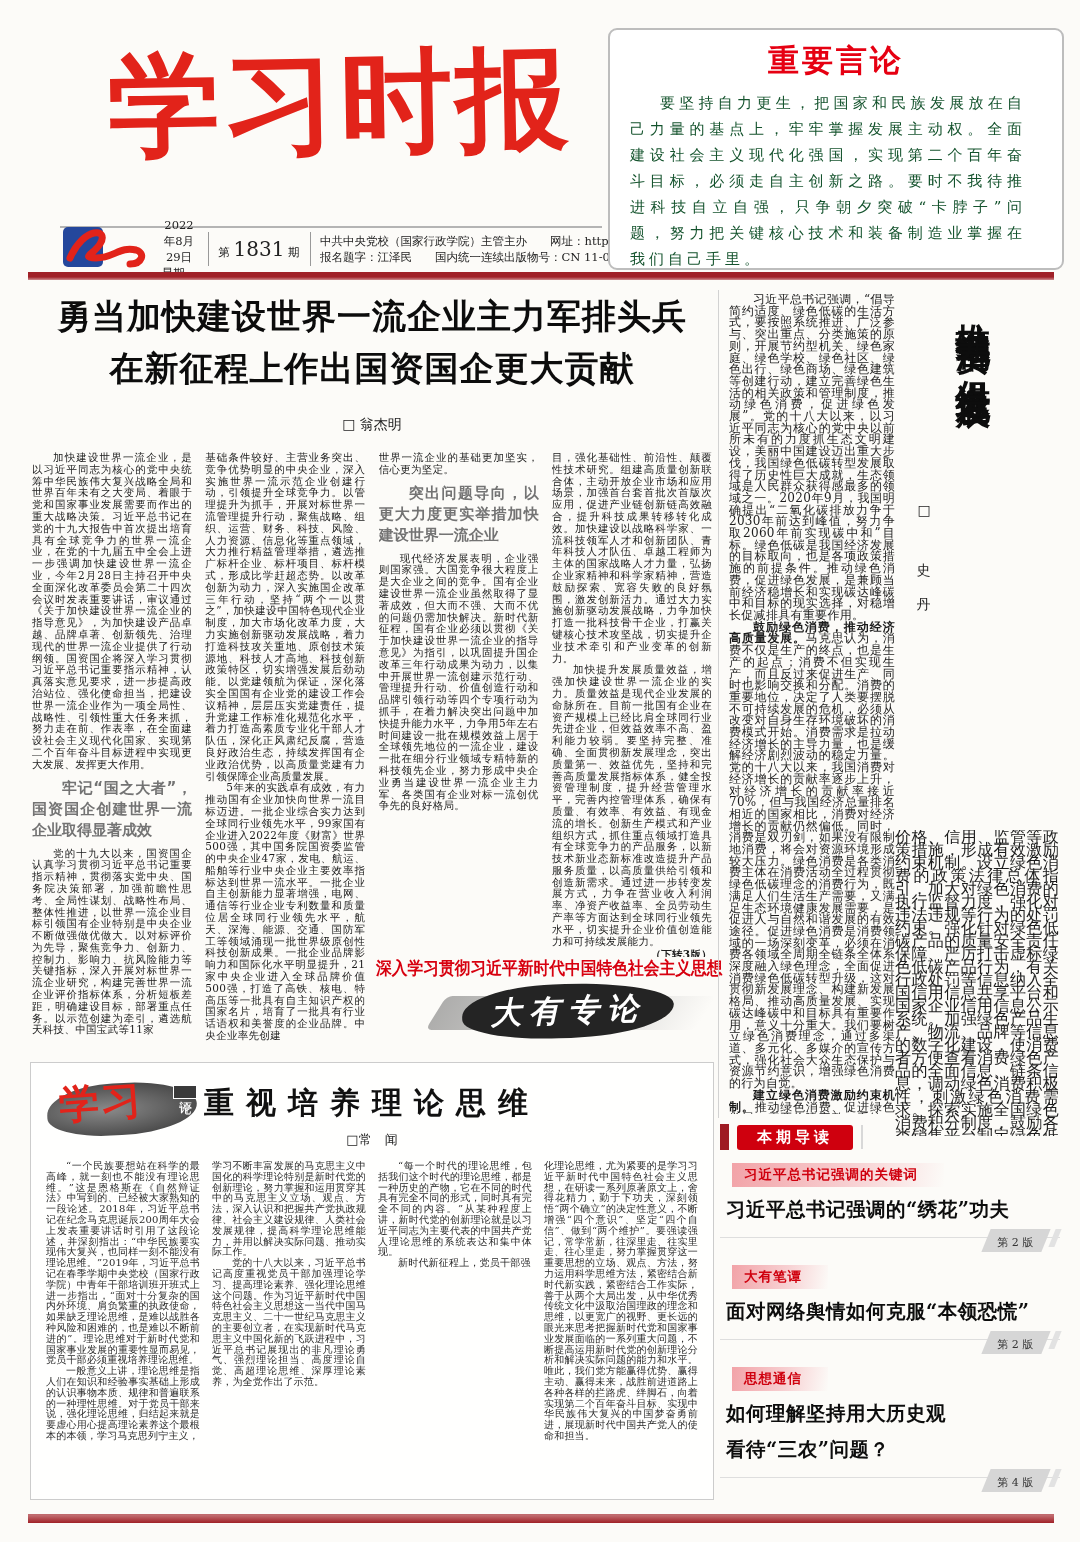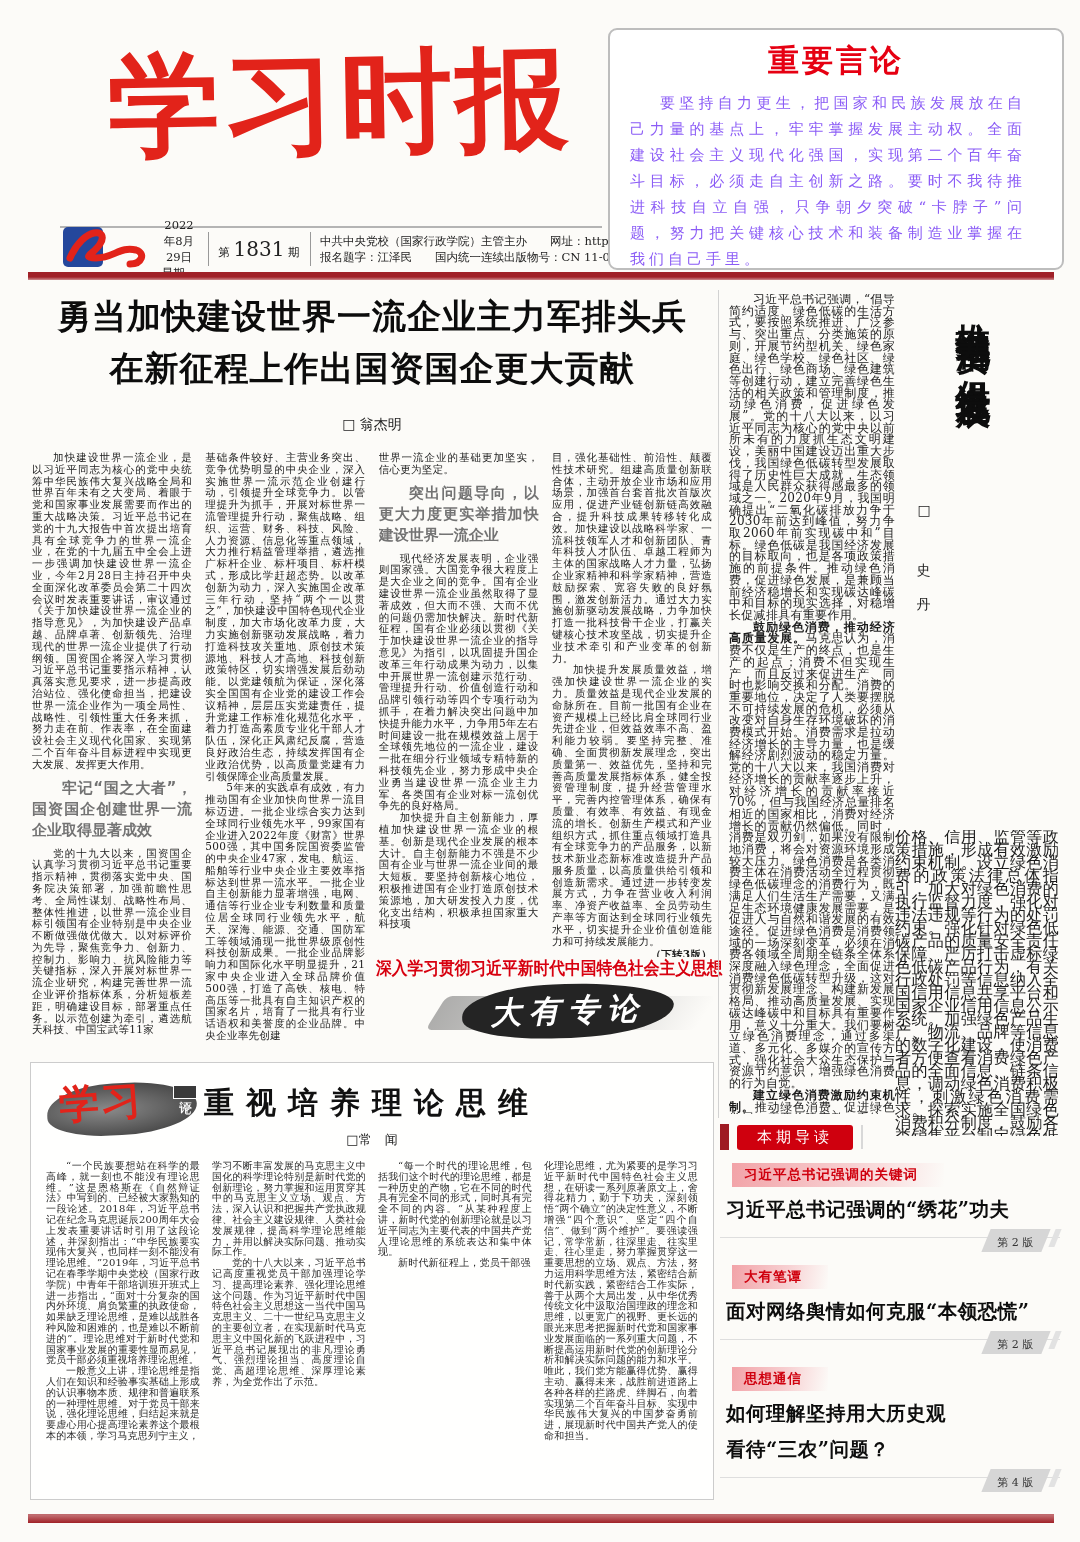--- a/index.html
+++ b/index.html
@@ -21,21 +21,21 @@
   .d-issue{width:92px;text-align:center;white-space:nowrap;}
   .d-issue b{font-size:20px;font-weight:normal;}
   .d-info{width:400px;line-height:16px;white-space:nowrap;font-size:11.5px;}
 
   
   .qbox{position:absolute;left:608px;top:28px;width:452px;height:238px;
         border:2px solid #bdbdbd;border-radius:9px;background:#fff;}
   .q-title{margin-top:10px;text-align:center;font-size:31px;font-weight:bold;color:#e60012;
            letter-spacing:3px;font-family:"DejaVu Sans","Liberation Sans",sans-serif;}
   .q-body{margin:8px 36px 0 20px;font-size:15px;line-height:26px;letter-spacing:4px;
-          text-align:justify;text-indent:2em;color:#8b5cf6;}
+          text-align:justify;text-indent:2em;color:#14532d;}
 
   
   .top-rule{position:absolute;left:28px;top:272px;width:1026px;height:8px;
             background:linear-gradient(#a02128 62%,#cf8d90);}
   .bottom-rule{position:absolute;left:28px;top:1514px;width:1026px;height:9px;
                background:linear-gradient(#c06a6e 18%,#a02128);}
 
   
   .head1{position:absolute;left:30px;top:294px;width:684px;text-align:center;
          font-family:"DejaVu Sans","Liberation Sans",sans-serif;font-weight:900;
@@ -100,21 +100,21 @@
                font-size:13px;color:#222;}
   .comm-cols{position:absolute;left:15px;top:98px;width:652px;height:326px;
              display:flex;justify-content:space-between;}
   .ccol{width:154px;overflow:hidden;text-align:justify;font-size:10px;line-height:10.8px;
         letter-spacing:0.2px;color:#2a2a2a;}
 
   
   .digest{position:absolute;left:720px;top:1124px;width:340px;height:380px;}
   .d-head{display:flex;align-items:center;gap:8px;}
   .d-accent{width:9px;height:26px;background:#9e1b23;}
-  .d-pill{background:#cf000e;color:#fff;font-weight:normal;font-size:15px;letter-spacing:4px;
+  .d-pill{background:#cf000e;color:#fff;font-weight:bold;font-size:15px;letter-spacing:4px;
           padding:3px 20px;border-radius:3px;font-family:"DejaVu Sans","Liberation Sans",sans-serif;}
   .d-hline{width:2px;height:24px;background:#d8d8d8;}
   .d-item{margin-top:13px;}
   .d-tag{display:inline-block;margin-left:12px;padding:3px 26px 3px 12px;
          background:linear-gradient(100deg,#f2a3a8,#f7cfd1 55%,rgba(247,207,209,0));
          color:#cf000e;font-size:13.5px;font-weight:bold;letter-spacing:1px;
          font-family:"DejaVu Sans","Liberation Sans",sans-serif;}
   .d-title{margin:9px 0 0 6px;font-size:19.5px;font-weight:bold;letter-spacing:0.5px;color:#0d0d0d;}
   .d-rule{position:relative;margin-top:14px;border-top:1px solid #dedede;height:14px;}
   .d-badge{position:absolute;right:14px;top:-9px;background:#d6d6d6;
@@ -175,21 +175,20 @@
     </div>
     <div class="mcol">
       <p class="cont">基础条件较好、主营业务突出、竞争优势明显的中央企业，深入实施世界一流示范企业创建行动，引领提升全球竞争力。以管理提升为抓手，开展对标世界一流管理提升行动，聚焦战略、组织、运营、财务、科技、风险、人力资源、信息化等重点领域，大力推行精益管理举措，遴选推广标杆企业、标杆项目、标杆模式，形成比学赶超态势。以改革创新为动力，深入实施国企改革三年行动，坚持“两个一以贯之”，加快建设中国特色现代企业制度，加大市场化改革力度，大力实施创新驱动发展战略，着力打造科技攻关重地、原创技术策源地、科技人才高地、科技创新政策特区，切实增强发展后劲动能。以党建领航为保证，深化落实全国国有企业党的建设工作会议精神，层层压实党建责任，提升党建工作标准化规范化水平，着力打造高素质专业化干部人才队伍，深化正风肃纪反腐，营造良好政治生态，持续发挥国有企业政治优势，以高质量党建有力引领保障企业高质量发展。</p>
       <p class="ind">5年来的实践卓有成效，有力推动国有企业加快向世界一流目标迈进。一批企业综合实力达到全球同行业领先水平，99家国有企业进入2022年度《财富》世界500强，其中国务院国资委监管的中央企业47家，发电、航运、船舶等行业中央企业主要效率指标达到世界一流水平。一批企业自主创新能力显著增强，电网、通信等行业企业专利数量和质量位居全球同行业领先水平，航天、深海、能源、交通、国防军工等领域涌现一批世界级原创性科技创新成果。一批企业品牌影响力和国际化水平明显提升，21家中央企业进入全球品牌价值500强，打造了高铁、核电、特高压等一批具有自主知识产权的国家名片，培育了一批具有行业话语权和美誉度的企业品牌。中央企业率先创建</p>
     </div>
     <div class="mcol">
       <div class="half">
         <p class="cont">世界一流企业的基础更加坚实，信心更为坚定。</p>
         <div class="subhead">突出问题导向，以更大力度更实举措加快建设世界一流企业</div>
         <p class="ind">现代经济发展表明，企业强则国家强。大国竞争很大程度上是大企业之间的竞争。国有企业建设世界一流企业虽然取得了显著成效，但大而不强、大而不优的问题仍需加快解决。新时代新征程，国有企业必须以贯彻《关于加快建设世界一流企业的指导意见》为指引，以巩固提升国企改革三年行动成果为动力，以集中开展世界一流创建示范行动、管理提升行动、价值创造行动和品牌引领行动等四个专项行动为抓手，在着力解决突出问题中加快提升能力水平，力争用5年左右时间建设一批在规模效益上居于全球领先地位的一流企业，建设一批在细分行业领域专精特新的科技领先企业，努力形成中央企业勇当建设世界一流企业主力军、各类国有企业对标一流创优争先的良好格局。</p>
-        <p class="ind">加快提升自主创新能力，厚植加快建设世界一流企业的根基。创新是现代企业发展的根本大计。自主创新能力不强是不少国有企业与世界一流企业间的最大短板。要坚持创新核心地位，积极推进国有企业打造原创技术策源地，加大研发投入力度，优化支出结构，积极承担国家重大科技项</p>
       </div>
     </div>
     <div class="mcol">
       <div class="half">
         <p class="cont">目，强化基础性、前沿性、颠覆性技术研究。组建高质量创新联合体，主动开放企业市场和应用场景，加强首台套首批次首版次应用，促进产业链创新链高效融合，提升科技成果转移转化成效。加快建设以战略科学家、一流科技领军人才和创新团队、青年科技人才队伍、卓越工程师为主体的国家战略人才力量，弘扬企业家精神和科学家精神，营造鼓励探索、宽容失败的良好氛围，激发创新活力。通过大力实施创新驱动发展战略，力争加快打造一批科技骨干企业，打赢关键核心技术攻坚战，切实提升企业技术牵引和产业变革的创新力。</p>
         <p class="ind">加快提升发展质量效益，增强加快建设世界一流企业的实力。质量效益是现代企业发展的命脉所在。目前一批国有企业在资产规模上已经比肩全球同行业先进企业，但效益效率不高、盈利能力较弱。要坚持完整、准确、全面贯彻新发展理念，突出质量第一、效益优先，坚持和完善高质量发展指标体系，健全投资管理制度，提升经营管理水平，完善内控管理体系，确保有质量、有效率、有效益、有现金流的增长。创新生产模式和产业组织方式，抓住重点领域打造具有全球竞争力的产品服务，以新技术新业态新标准改造提升产品服务质量，以高质量供给引领和创造新需求。通过进一步转变发展方式，力争在营业收入利润率、净资产收益率、全员劳动生产率等方面达到全球同行业领先水平，切实提升企业价值创造能力和可持续发展能力。</p>
         <p class="turn">（下转3版）</p>
       </div>
     </div>
   </div>

